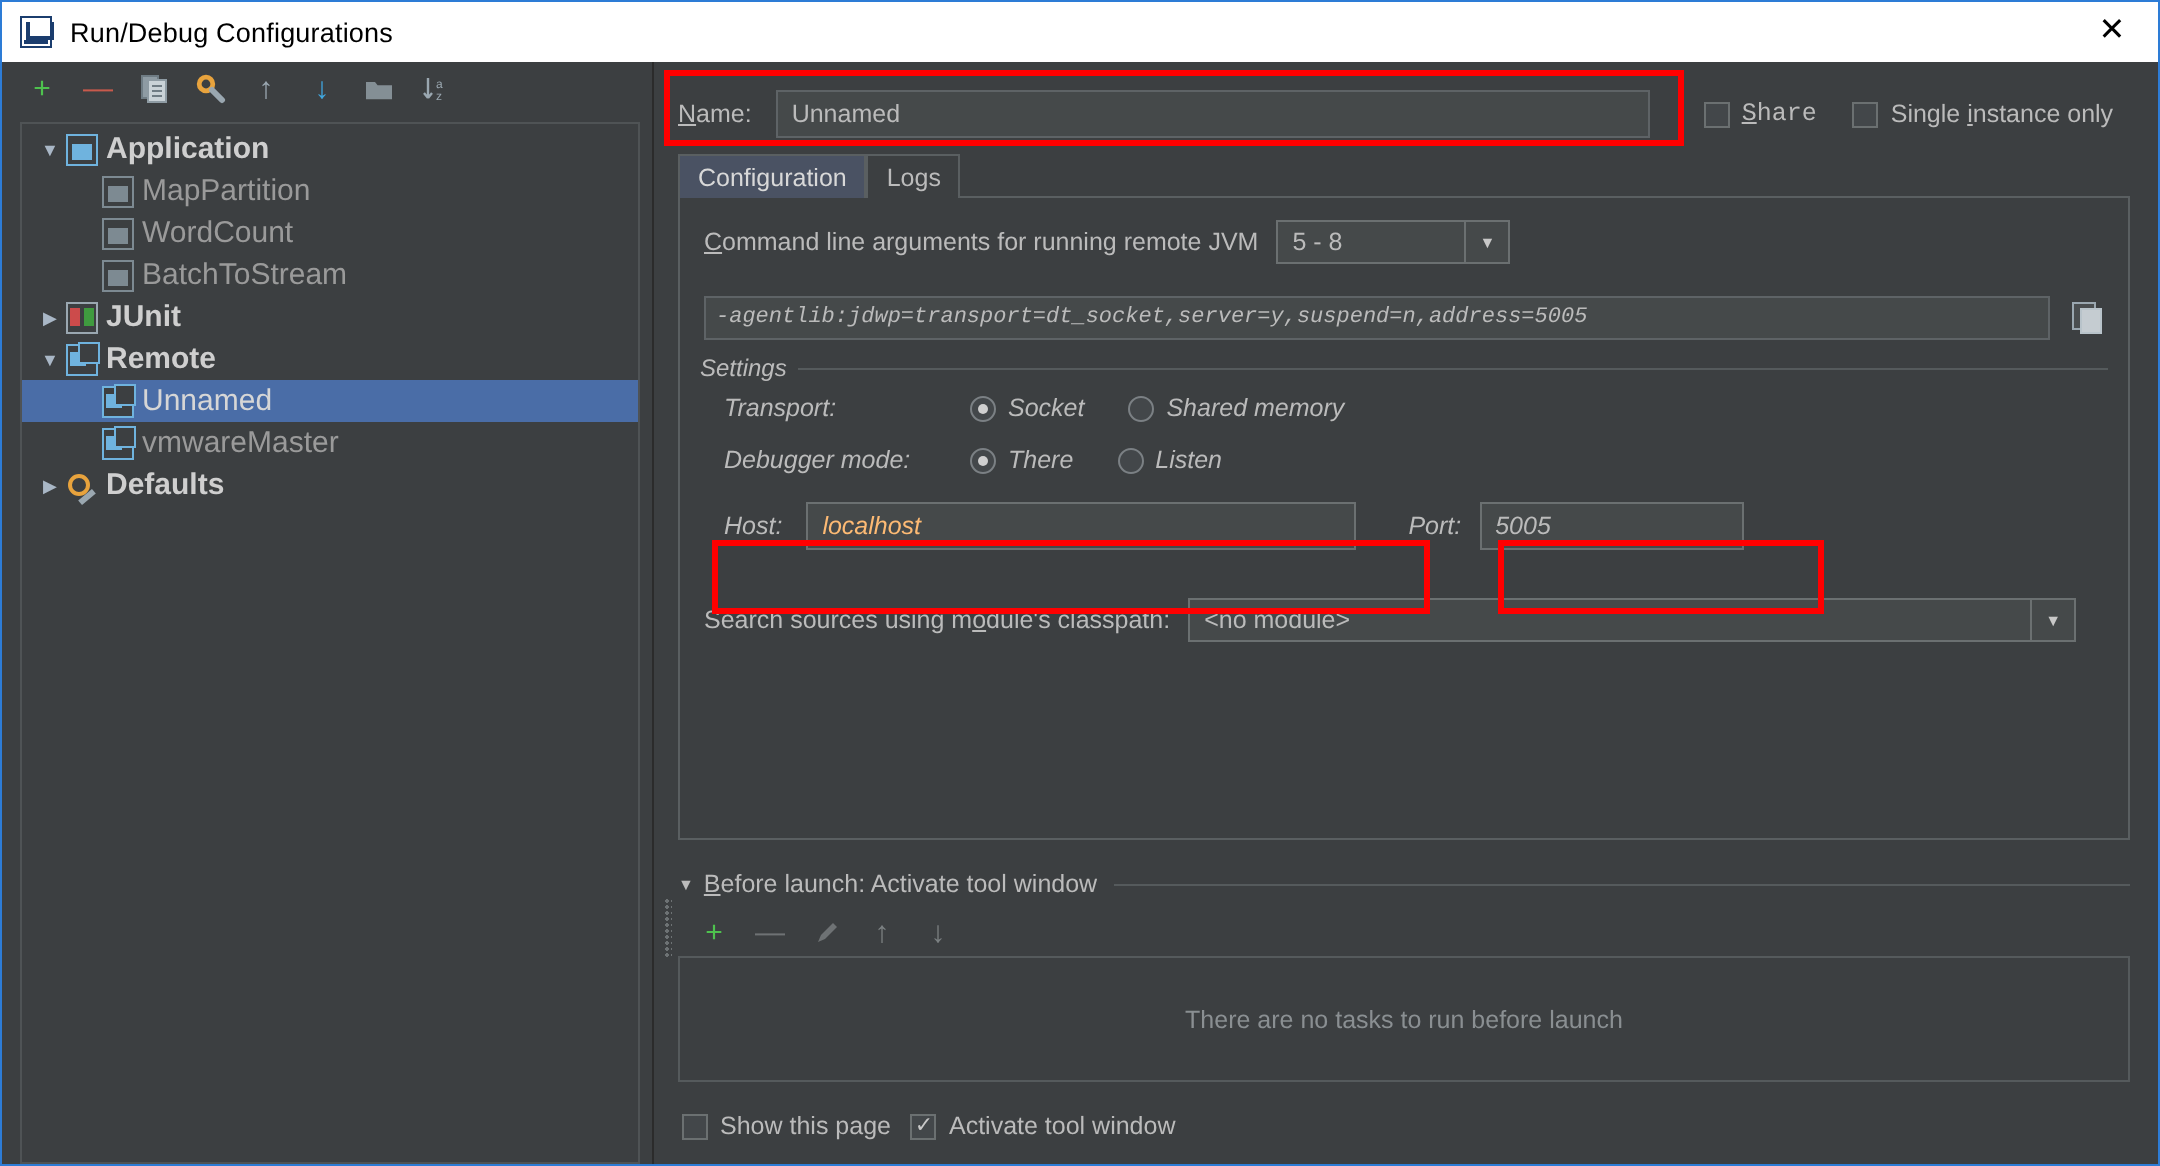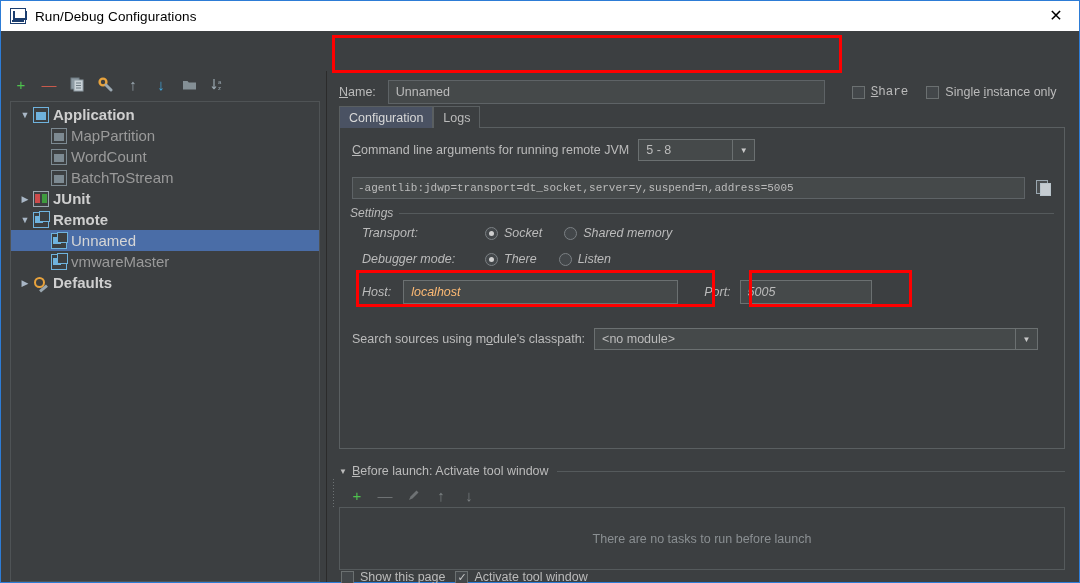--- a/index.html
+++ b/index.html
@@ -14,21 +14,21 @@
     color: #bbbbbb;
     font-size: 12.5px;
     position: relative;
   }
 
   
   #window {
     position: absolute; inset: 0;
     border: 1px solid #2d7cd6;
     background: #3c3f41;
-    display: flex; flex-direction: column; gap: 40px;
+    display: flex; flex-direction: column;
   }
 
   
   #titlebar {
     height: 30px;
     background: #ffffff;
     display: flex; align-items: center;
     flex: 0 0 30px;
     position: relative;
   }
@@ -298,20 +298,21 @@
     width: 674px;
     background: #45494a;
     border: 1px solid #5e6366;
     display: flex; align-items: center;
     padding-left: 5px;
     font-family: "Liberation Mono", monospace;
     font-size: 11px;
     color: #bbbbbb;
     overflow: hidden;
     white-space: nowrap;
+    font-style: italic;
   }
   #copy-btn {
     margin-left: 9px;
     width: 20px; height: 20px;
     display: flex; align-items: center; justify-content: center;
     position: relative;
   }
   #copy-btn .c1 {
     position: absolute; left: 2px; top: 2px;
     width: 12px; height: 14px;
@@ -430,21 +431,21 @@
   #task-box {
     height: 63px;
     border: 1px solid #555a5c;
     display: flex; align-items: center; justify-content: center;
     color: #8a8f92;
     font-size: 12.5px;
   }
   #bottom-checks {
     display: flex; align-items: center;
     gap: 10px;
-    margin-top: 0;
+    margin-top: 15px;
     padding-left: 2px;
   }
   #splitter-dots {
     position: absolute;
     left: -7px; top: 14px;
     width: 4px; height: 30px;
     background-image: radial-gradient(#6d7274 42%, transparent 43%);
     background-size: 3px 3px;
   }
 

